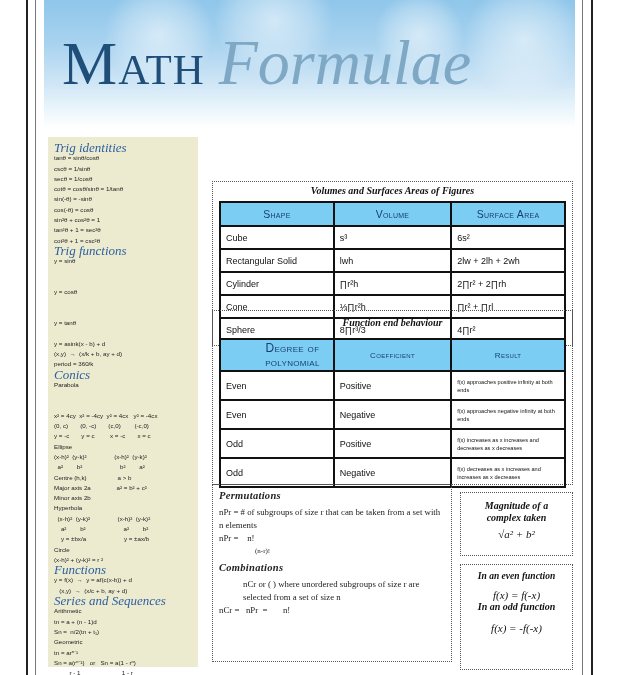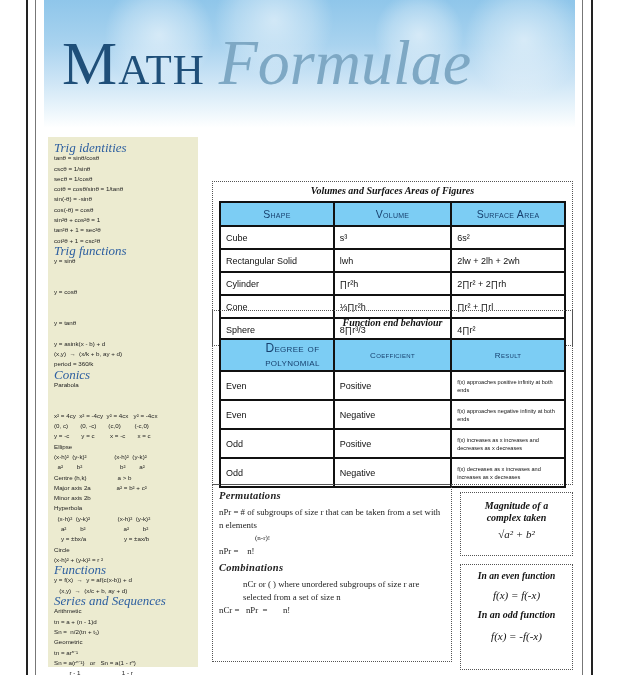--- a/index.html
+++ b/index.html
@@ -174,30 +174,30 @@
           <td>Negative</td>
           <td class="small">f(x) decreases as x increases and increases as x decreases</td>
         </tr>
       </tbody>
   </table>
 </div>
 
 <div class="box perm" style="left:212px;top:484px;width:240px;height:178px;padding:4px 6px;">
   <div class="heading">Permutations</div>
   <div style="margin-top:4px;">nPr = # of subgroups of size r that can be taken from a set with n elements</div>
+  <div style="white-space:pre;">nPr =    n!</div>
   <div style="padding-left:36px;font-size:7px;">(n-r)!</div>
-  <div style="white-space:pre;">nPr =    n!</div>
   <div class="heading" style="margin-top:3px;">Combinations</div>
   <div style="margin-top:4px;margin-left:24px;">nCr or (  ) where unordered subgroups of size r are selected from a set of size n</div>
   <div style="white-space:pre;">nCr =   nPr  =       n!</div>
 </div>
 
 <div class="box side-box" style="left:460px;top:492px;width:113px;height:64px;padding-top:7px;">
   <div style="font-weight:bold;font-size:10px;line-height:12px;padding:0 8px;">Magnitude of a complex taken</div>
   <div style="font-size:11px;margin-top:4px;">√a² + b²</div>
 </div>
 
 <div class="box side-box" style="left:460px;top:564px;width:113px;height:106px;padding-top:6px;">
   <div style="font-weight:bold;font-size:9.5px;">In an even function</div>
   <div style="font-size:11px;margin-top:8px;">f(x) = f(-x)</div>
-  <div style="font-weight:bold;font-size:10px;margin-top:8px;">In an odd function</div>
+  <div style="font-weight:bold;font-size:10px;">In an odd function</div>
   <div style="font-size:11px;margin-top:10px;">f(x) = -f(-x)</div>
 </div>
 
 </body></html>

